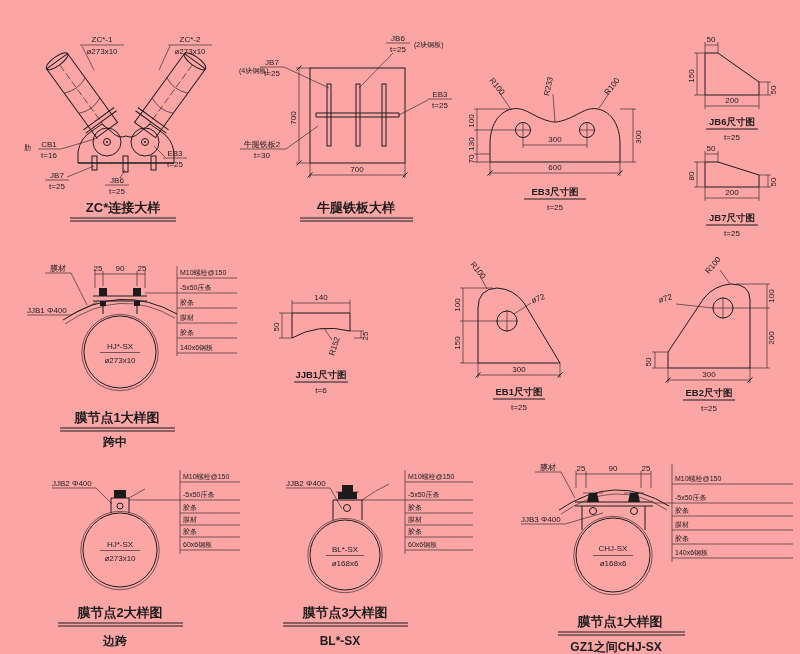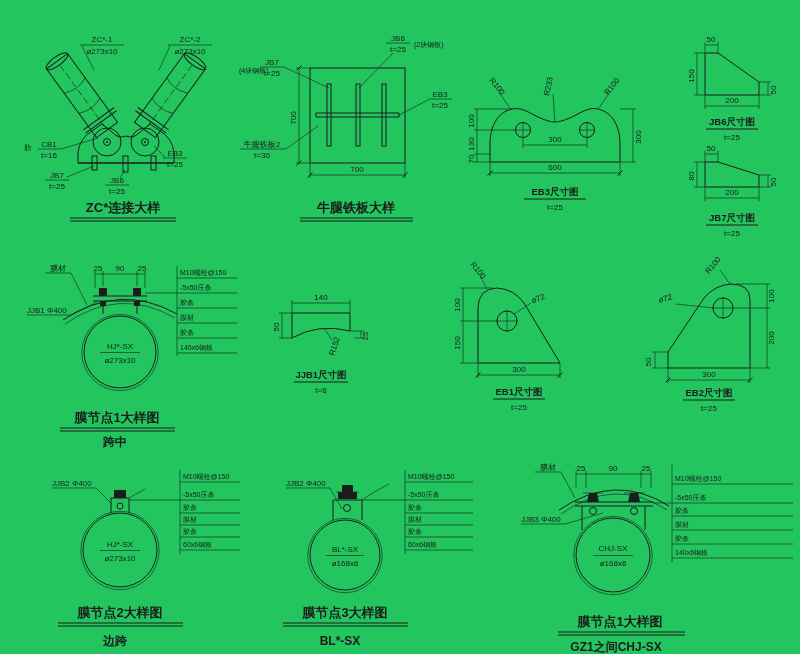--- a/index.html
+++ b/index.html
@@ -1,16 +1,16 @@
 <!DOCTYPE html>
 <html><head>
 <meta charset="utf-8">
 <style>
   html,body{margin:0;padding:0;background:#d9d9d9;}
-  #canvas{position:relative;width:800px;height:654px;background:#22c55e;overflow:hidden;
+  #canvas{position:relative;width:800px;height:654px;background:#fca5a5;overflow:hidden;
           font-family:"Liberation Sans",sans-serif;}
   .panel{position:absolute;}
   svg{display:block;overflow:visible;}
   .ln{stroke:#1c1c1c;stroke-width:1;fill:none;}
   .thin{stroke:#1c1c1c;stroke-width:.6;fill:none;}
   .dash{stroke:#1c1c1c;stroke-width:.6;fill:none;stroke-dasharray:7 3;}
   .fill{fill:#1c1c1c;stroke:none;}
   text{fill:#1c1c1c;font-family:"Liberation Sans","DejaVu Sans",sans-serif;}
   .dim{font-size:8px;text-anchor:middle;}
   .lbl{font-size:8px;text-anchor:middle;}

